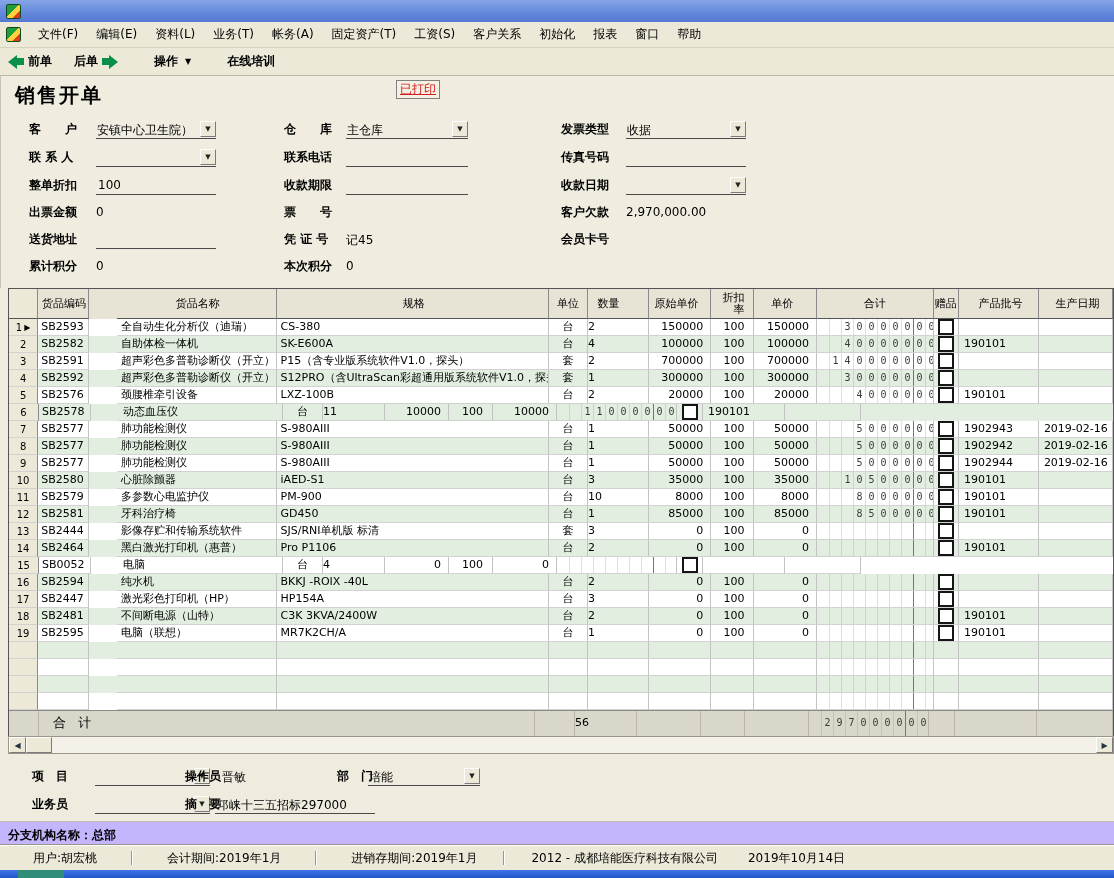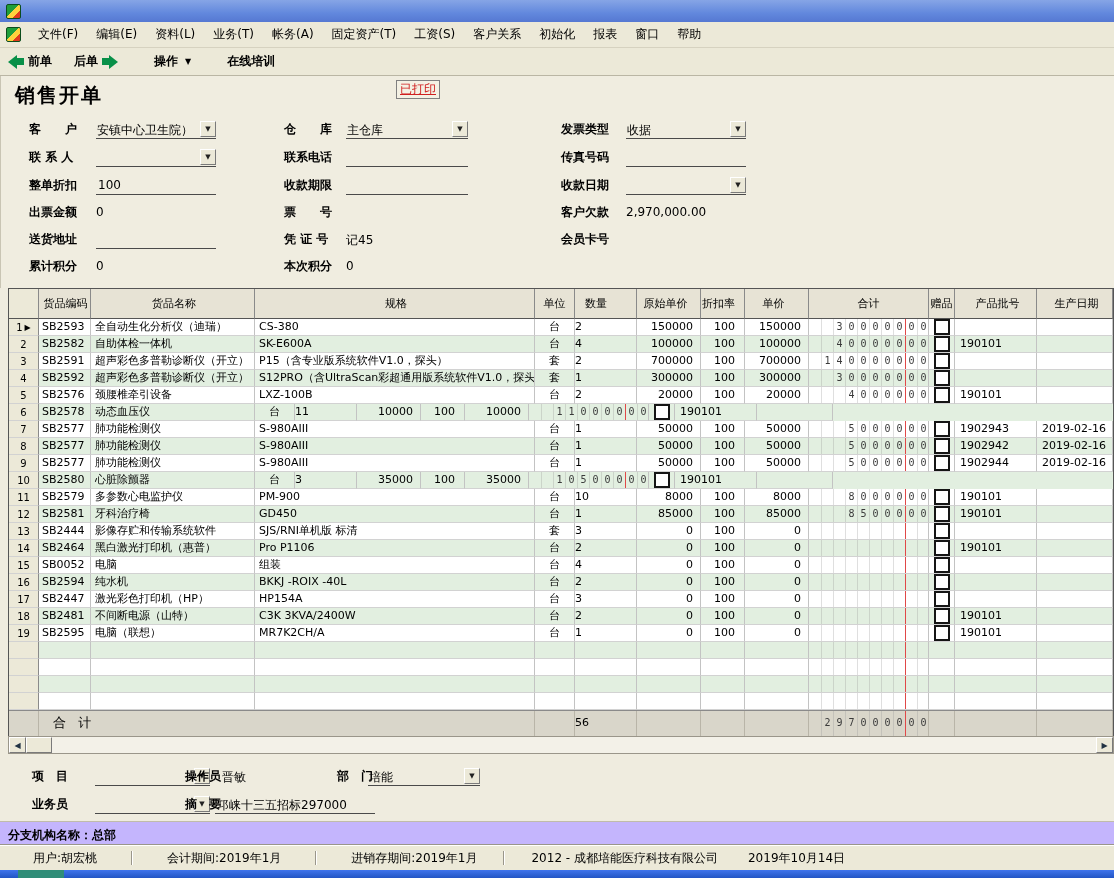--- a/index.html
+++ b/index.html
@@ -60,21 +60,21 @@
   .grow{display:flex;height:17px;background:#fff;}
   .grow.alt{background:#e2efe0;}
   .grow.total{background:#d9d6ca;height:26px;border-top:1px solid #8a8a8a;}
   .cell{box-sizing:border-box;border-right:1px solid #c3c3c3;border-bottom:1px solid #d2d2d2;
     font-size:11px;line-height:15px;white-space:nowrap;overflow:hidden;}
   .grow.total .cell{border-bottom:none;line-height:24px;border-right-color:#b9b5a8;}
   .c-mark{width:30px;background:#ece9d8;border-right:1px solid #8a8a8a;text-align:center;font-size:10px;
     display:flex;align-items:center;justify-content:center;}
   .grow.total .c-mark{background:#d9d6ca;}
   .c-code{width:52px;padding-left:3px;}
-  .c-name{width:164px;padding-left:4px;}
+  .c-name{width:164px;padding-left:4px;margin-left:28px;}
   .c-spec{width:280px;padding-left:4px;}
   .c-unit{width:40px;text-align:center;}
   .c-qty{width:62px;text-align:left;padding-right:20px;}
   .c-orig{width:64px;text-align:right;padding-right:7px;}
   .c-disc{width:44px;text-align:right;padding-right:9px;}
   .c-price{width:64px;text-align:right;padding-right:7px;}
   .c-amt{width:120px;display:flex;padding:0;}
   .c-gift{width:26px;display:flex;align-items:center;justify-content:center;}
   .c-batch{width:82px;padding-left:5px;}
   .c-pdate{width:76px;padding-left:5px;}
@@ -509,20 +509,21 @@
         <div class="cell c-gift">
           <div class="cbox"></div>
         </div>
         <div class="cell c-batch">1902944</div>
         <div class="cell c-pdate">2019-02-16</div>
       </div>
       <div class="grow alt">
         <div class="cell c-mark">10</div>
         <div class="cell c-code">SB2580</div>
         <div class="cell c-name">心脏除颤器</div>
+        <div class="cell c-spec">iAED-S1</div>
         <div class="cell c-unit">台</div>
         <div class="cell c-qty">3</div>
         <div class="cell c-orig">35000</div>
         <div class="cell c-disc">100</div>
         <div class="cell c-price">35000</div>
         <div class="cell c-amt">
           <span class="d first"></span>
           <span class="d"></span>
           <span class="d">1</span>
           <span class="d">0</span>
@@ -648,21 +649,20 @@
         <div class="cell c-gift">
           <div class="cbox"></div>
         </div>
         <div class="cell c-batch">190101</div>
         <div class="cell c-pdate"></div>
       </div>
       <div class="grow">
         <div class="cell c-mark">15</div>
         <div class="cell c-code">SB0052</div>
         <div class="cell c-name">电脑</div>
-        <div class="cell c-spec">组装</div>
         <div class="cell c-unit">台</div>
         <div class="cell c-qty">4</div>
         <div class="cell c-orig">0</div>
         <div class="cell c-disc">100</div>
         <div class="cell c-price">0</div>
         <div class="cell c-amt">
           <span class="d first"></span>
           <span class="d"></span>
           <span class="d"></span>
           <span class="d"></span>

